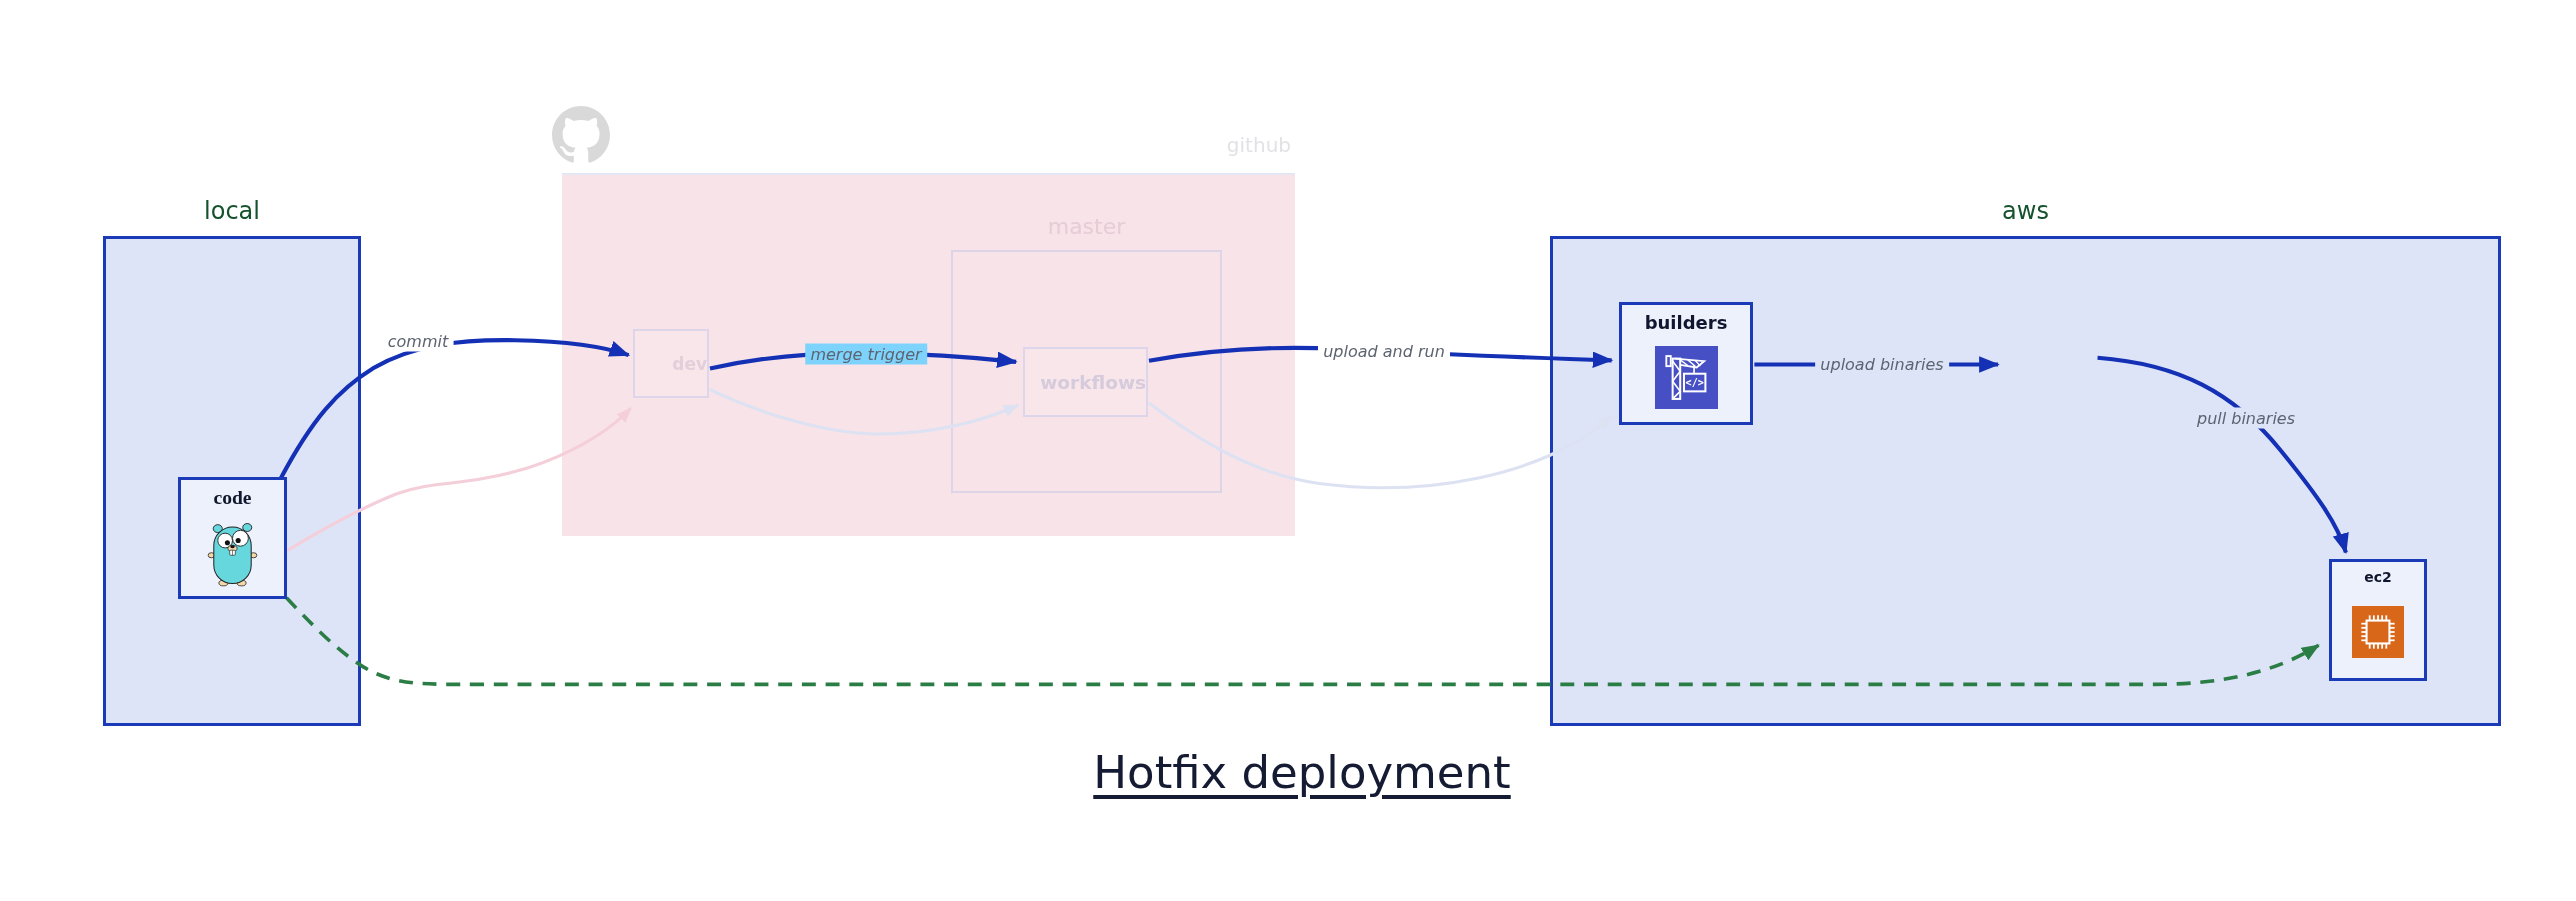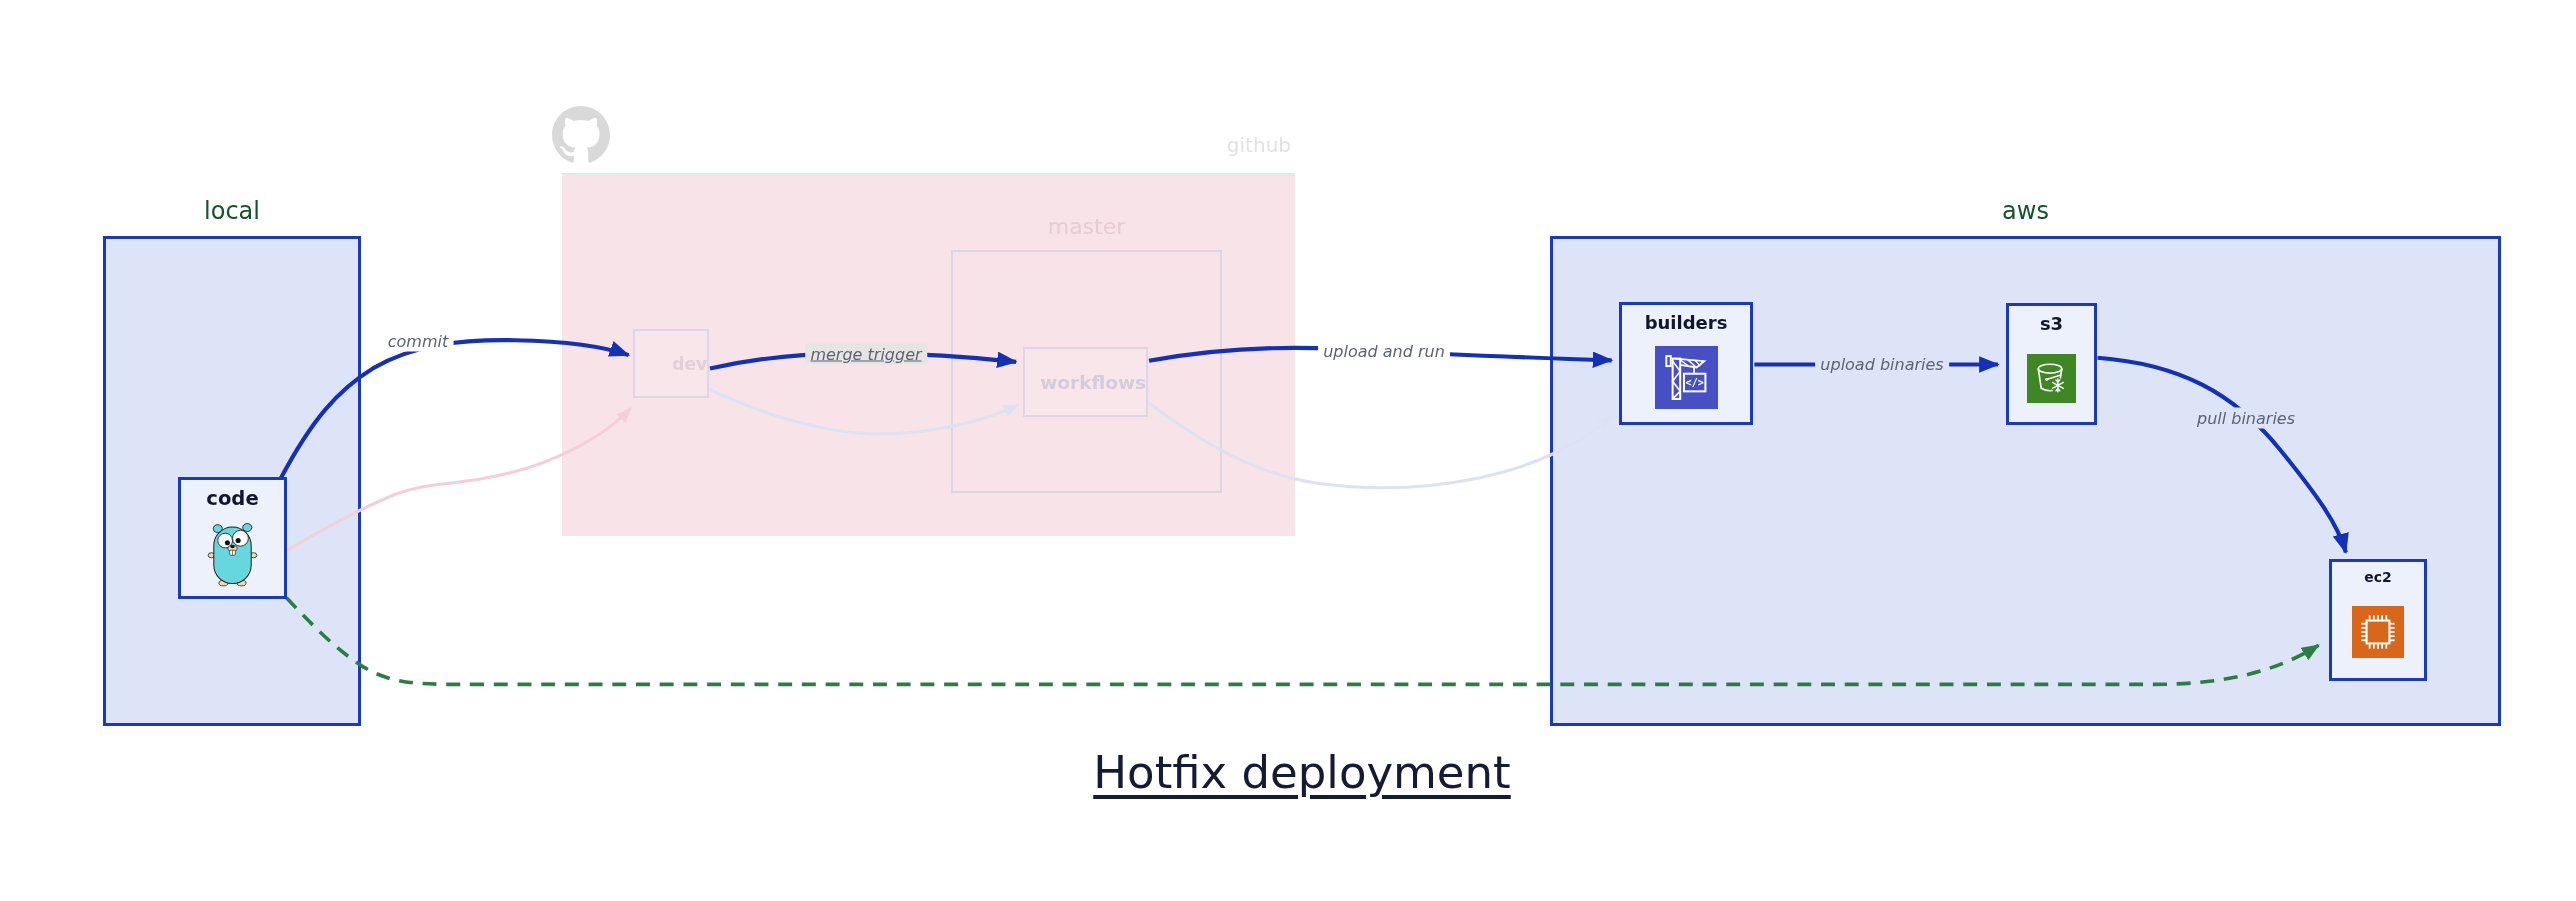--- a/index.html
+++ b/index.html
@@ -25,36 +25,36 @@
   .n-dev{left:633px;top:329px;width:76px;height:69px;}
   .n-workflows{left:1023px;top:347px;width:125px;height:70px;}
   .fnode .flabel{font-weight:bold;font-size:17px;}
   .n-dev .flabel{color:#e2cfda;}
   .n-workflows .flabel{color:#d6cbdc;font-size:18.5px;}
 
   
   .node{position:absolute;box-sizing:border-box;background:#edf1fb;border:3.6px solid #1b3ab8;
         display:flex;flex-direction:column;align-items:center;z-index:4;}
   .node .nlabel{font-weight:bold;color:#10162e;margin-top:7.2px;}
-  .n-code{left:178px;top:477px;width:109px;height:122px;}
+  .n-code{left:178px;top:477px;width:109px;height:122px;font-family:Liberation Serif, serif;}
   .n-code .nlabel{font-size:19.6px;}
   .n-builders{left:1619px;top:302px;width:134px;height:123px;}
   .n-builders .nlabel{font-size:18px;}
   .n-s3{left:2006px;top:303px;width:91px;height:122px;}
   .n-s3 .nlabel{font-size:18px;}
   .n-ec2{left:2329px;top:559px;width:98px;height:122px;}
   .n-ec2 .nlabel{font-size:14px;}
   .icon-wrap{flex:1;display:flex;align-items:center;justify-content:center;width:100%;}
 
   
   svg.edges{position:absolute;left:0;top:0;z-index:3;}
   .elabel{position:absolute;transform:translate(-50%,-50%);font-style:italic;font-size:16px;color:#5d6471;
           padding:1px 5.2px;white-space:nowrap;z-index:5;}
   .bg-white{background:#ffffff;}
-  .bg-pink{background:#e5e5e5;text-decoration:underline;}
+  .bg-pink{background:#7dd3fc;}
   .bg-blue{background:#dee4f8;}
   .el-commit{left:418px;top:341px;}
   .el-merge{left:866px;top:354px;}
   .el-uploadrun{left:1384px;top:351px;}
   .el-uploadbin{left:1882px;top:364px;}
   .el-pullbin{left:2246px;top:418px;}
 
   
   .octocat{position:absolute;left:552px;top:106px;z-index:2;}
 
@@ -153,39 +153,20 @@
         <path d="M28,24 L40,40 L28,56 L40,72 L28,84" fill="none" stroke="#fff" stroke-width="2.6"></path>
         <path d="M32,20 L78,24 L66,34 L40,30" fill="none" stroke="#fff" stroke-width="3"></path>
         <path d="M40,22 L52,31 M52,22 L64,32 M64,23 L72,32" stroke="#fff" stroke-width="2.2"></path>
         <line x1="62" y1="30" x2="62" y2="44" stroke="#fff" stroke-width="2.6"></line>
         <rect x="46" y="44" width="34" height="28" fill="none" stroke="#fff" stroke-width="3.2"></rect>
         <text x="63" y="64" font-size="16" font-weight="bold" fill="#fff" text-anchor="middle" font-family="DejaVu Sans Mono, monospace">&lt;/&gt;</text>
       </svg>
     </span>
   </div>
 
-  <div class="node n-s3">
-    <span class="nlabel">s3</span>
-    <span class="icon-wrap">
-      <svg width="49" height="49" viewBox="0 0 100 100">
-        <rect x="0" y="0" width="100" height="100" fill="#3f8624"></rect>
-        <ellipse cx="47" cy="30" rx="24" ry="9" fill="none" stroke="#fff" stroke-width="3.4"></ellipse>
-        <path d="M23,30 L29,70 Q47,80 65,70 L71,30" fill="none" stroke="#fff" stroke-width="3.4"></path>
-        <line x1="40" y1="52" x2="69" y2="43" stroke="#fff" stroke-width="3"></line>
-        <circle cx="40" cy="52" r="3" fill="#fff"></circle>
-        <circle cx="63" cy="64" r="15" fill="#3f8624"></circle>
-        <g stroke="#fff" stroke-width="2.8" stroke-linecap="round">
-          <line x1="63" y1="51" x2="63" y2="77"></line>
-          <line x1="52" y1="58" x2="74" y2="70"></line>
-          <line x1="52" y1="70" x2="74" y2="58"></line>
-          <path d="M59,53 L63,57 L67,53 M59,75 L63,71 L67,75" fill="none"></path>
-        </g>
-      </svg>
-    </span>
-  </div>
 
   <div class="node n-ec2">
     <span class="nlabel">ec2</span>
     <span class="icon-wrap">
       <svg width="52" height="52" viewBox="0 0 100 100">
         <rect x="0" y="0" width="100" height="100" fill="#d8671a"></rect>
         <rect x="28" y="28" width="44" height="44" fill="none" stroke="#fff" stroke-width="4"></rect>
         <g stroke="#fff" stroke-width="3.4">
           <line x1="34" y1="18" x2="34" y2="28"></line>
             <line x1="42" y1="18" x2="42" y2="28"></line>

